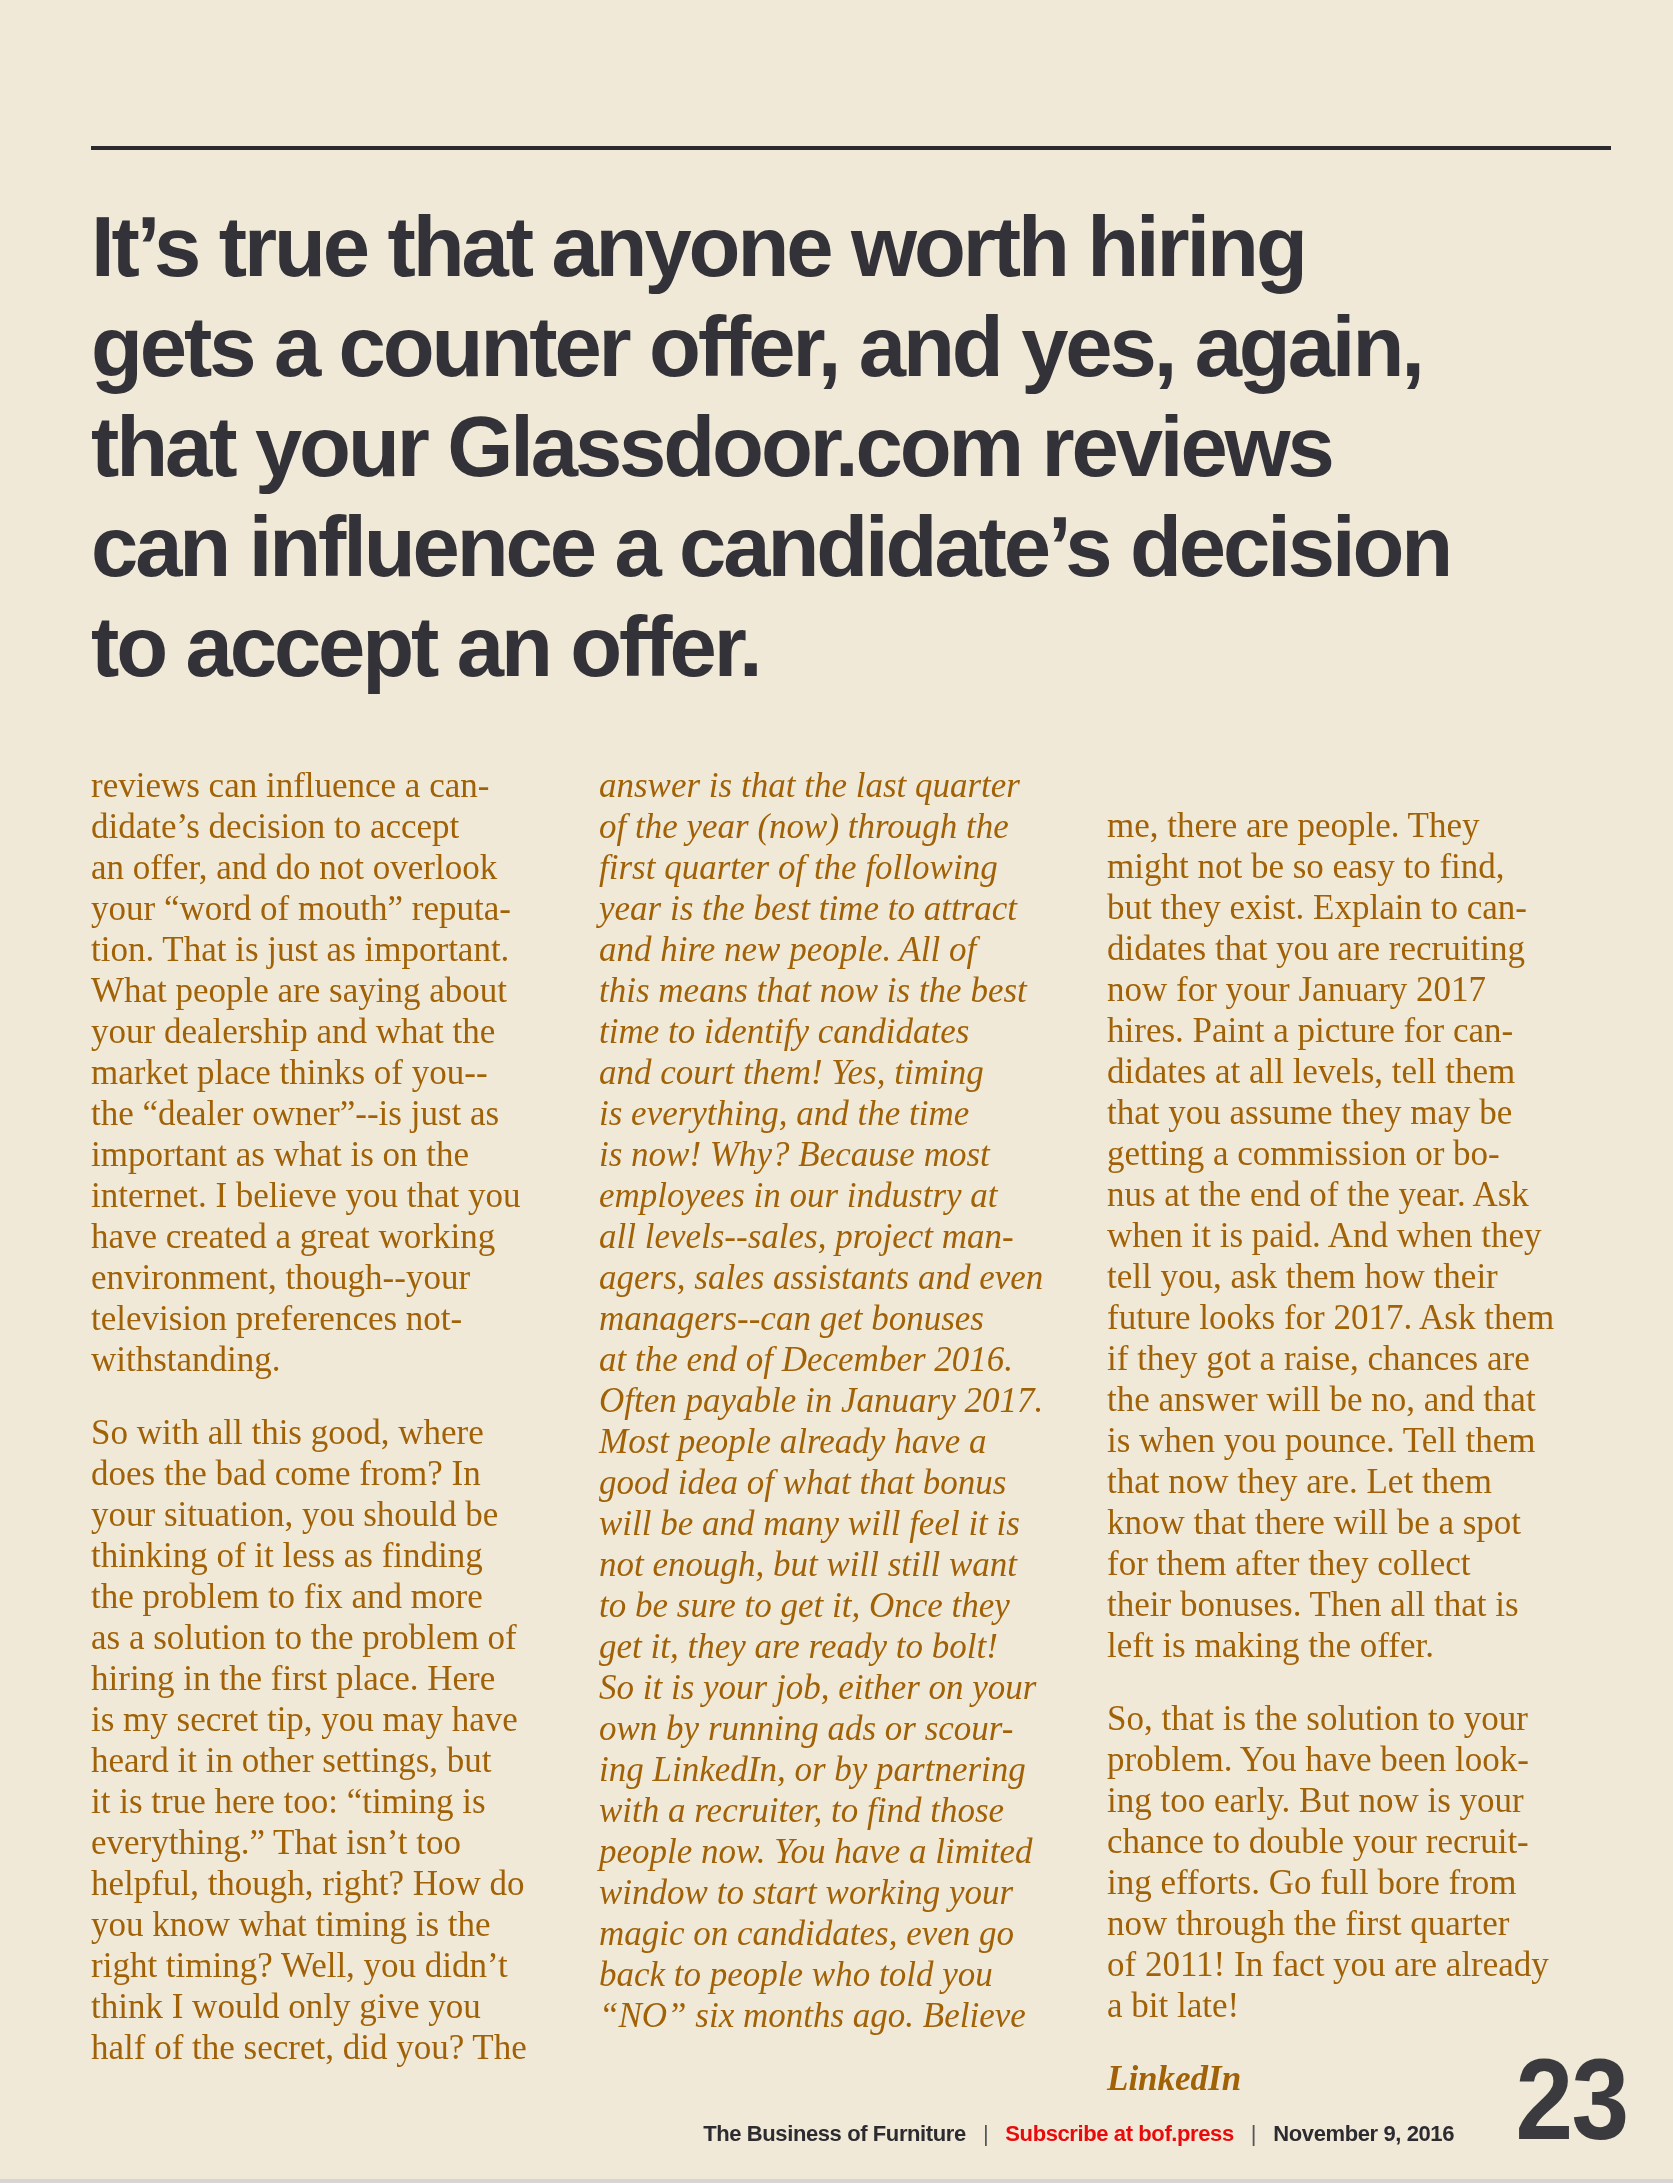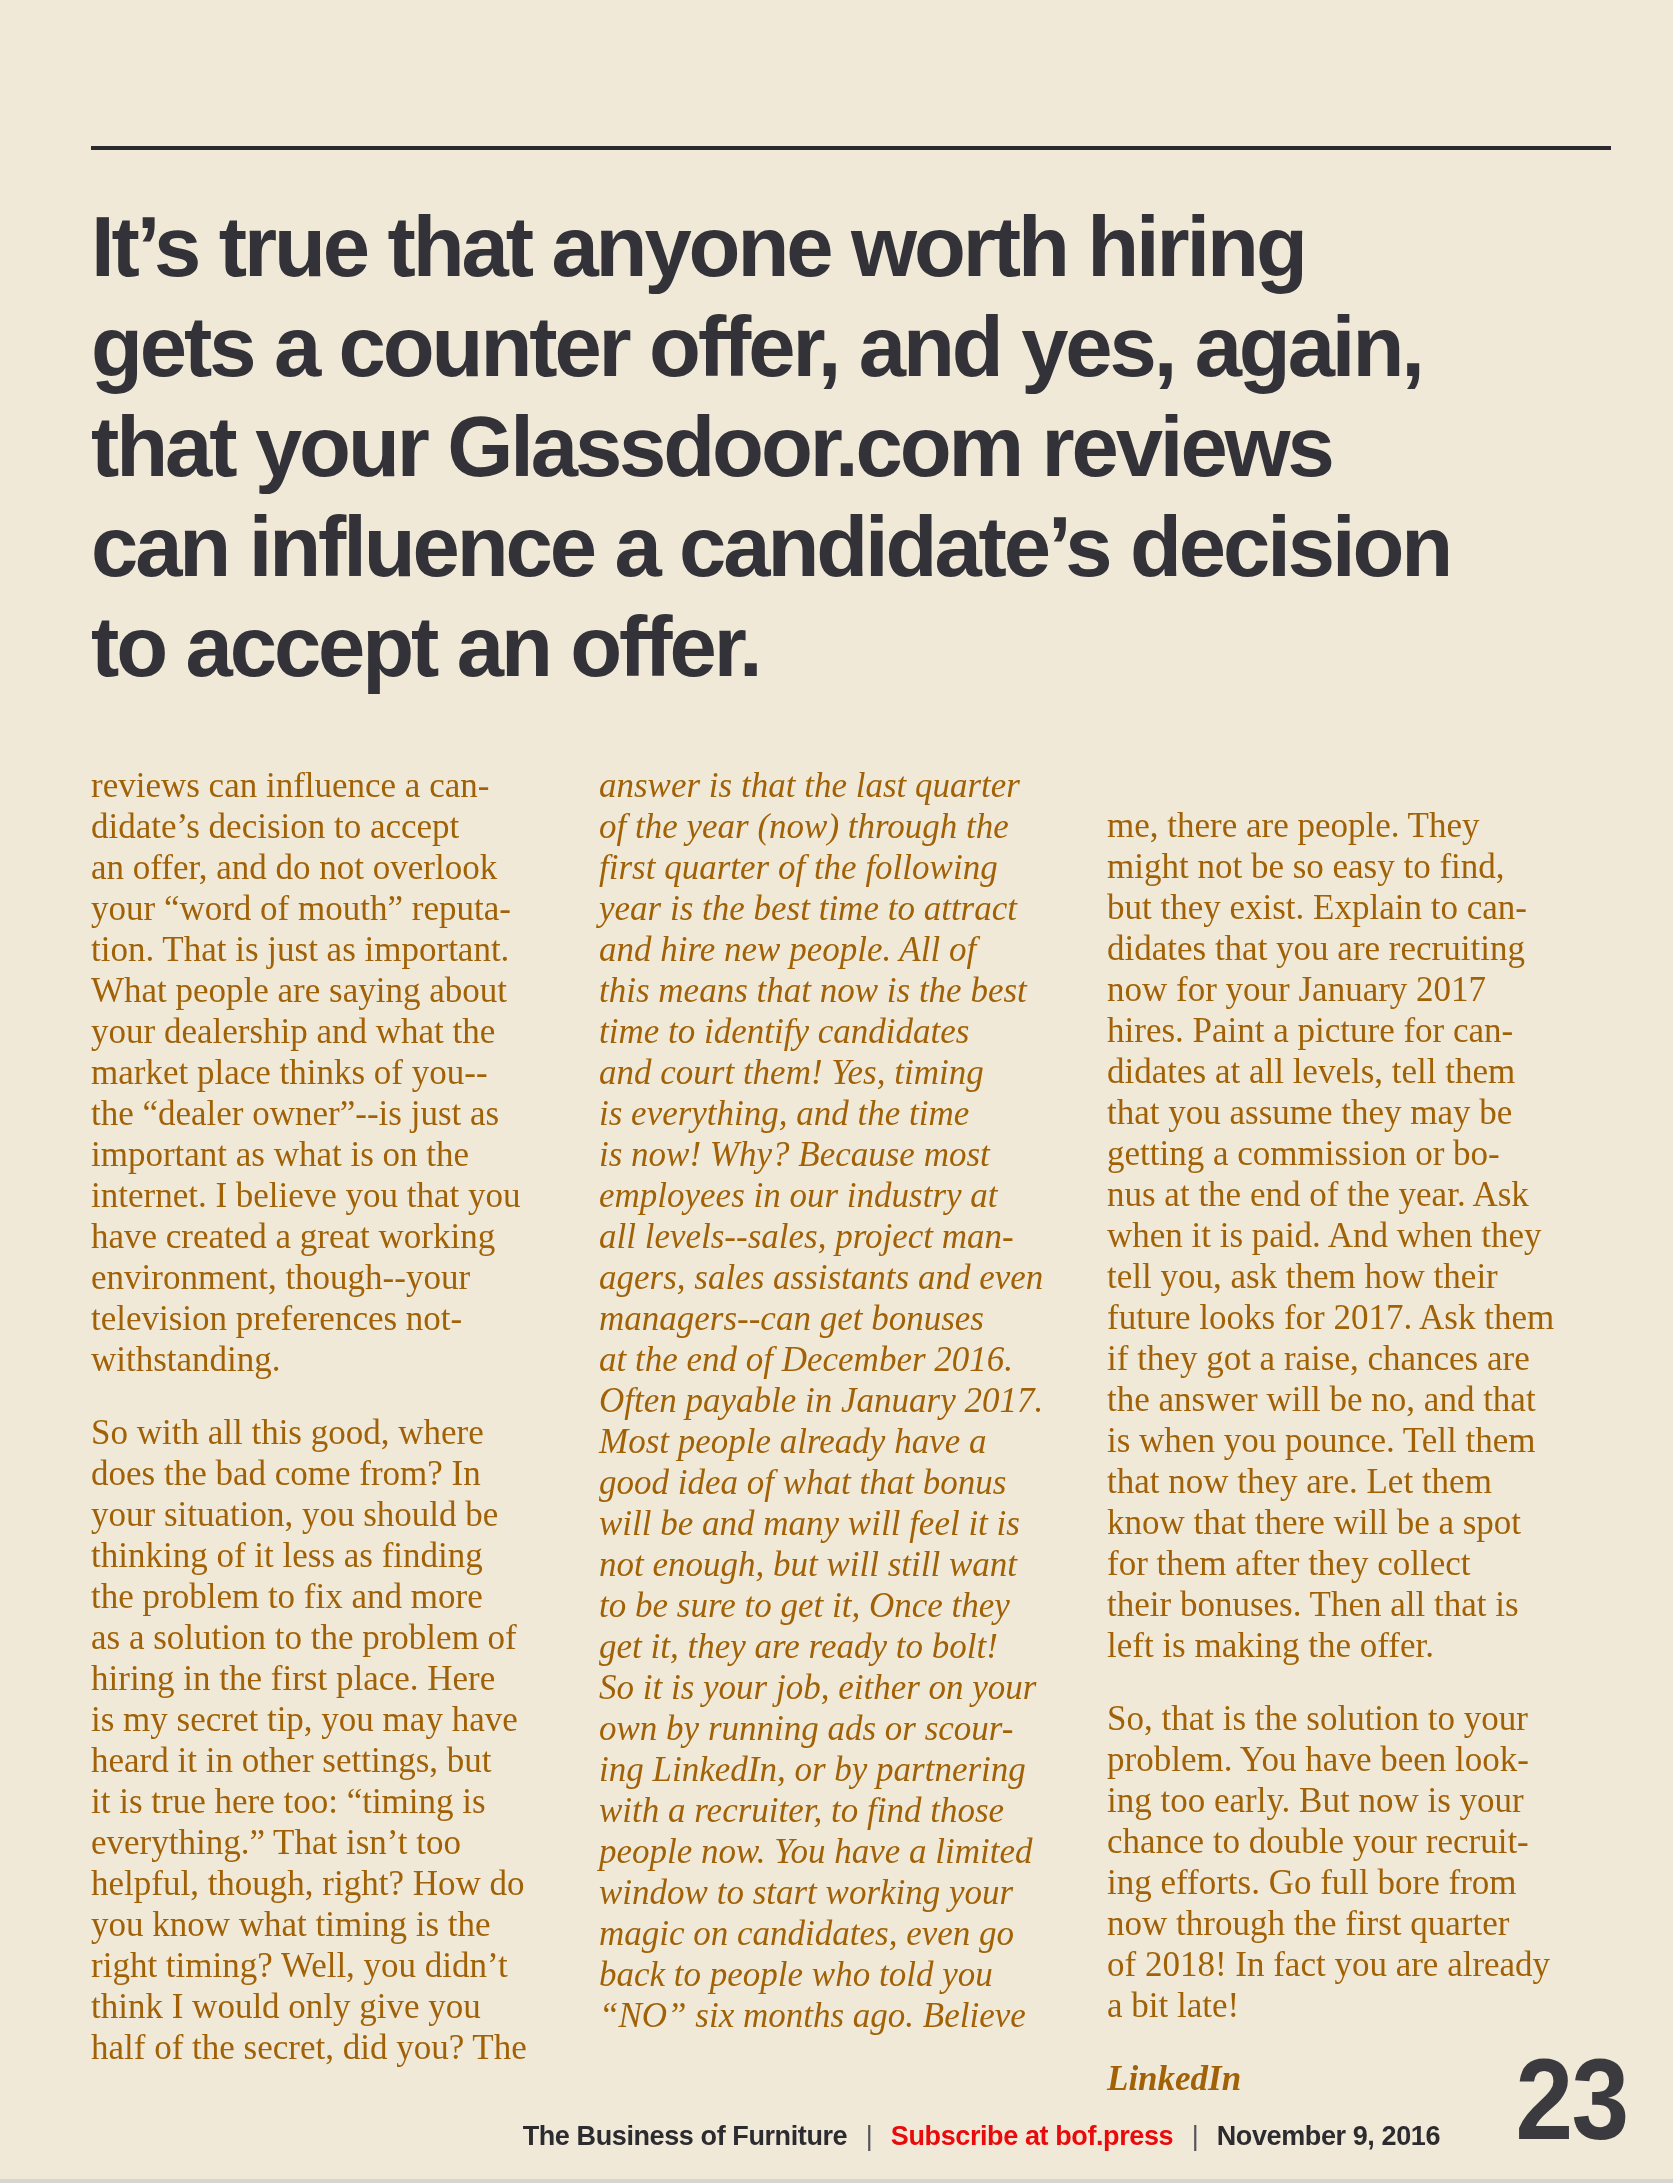--- a/index.html
+++ b/index.html
@@ -49,24 +49,24 @@
   .col3 { left: 1107px; margin-top: 40px; }
 
   .signature {
     font-weight: bold;
     font-style: italic;
   }
 
   .footer {
     position: absolute;
     top: 2121px;
-    right: 233px;
+    right: 219px;
     font-family: "Liberation Sans", sans-serif;
     font-weight: bold;
-    font-size: 27px;
+    font-size: 22px;
     letter-spacing: -0.4px;
     color: #2c2b30;
     white-space: nowrap;
   }
   .footer .sep {
     color: #55545a;
     font-weight: normal;
     margin: 0 11.4px;
   }
   .footer .subscribe { color: #e90b0b; }
@@ -194,21 +194,21 @@
 know that there will be a spot
 for them after they collect
 their bonuses. Then all that is
 left is making the offer.</p>
     <p>So, that is the solution to your
 problem. You have been look-
 ing too early. But now is your
 chance to double your recruit-
 ing efforts. Go full bore from
 now through the first quarter
-of 2018! In fact you are already
+of 2011! In fact you are already
 a bit late!</p>
     <p class="signature">LinkedIn</p>
   </div>
 
   <div class="footer">
     <span>The Business of Furniture</span>
     <span class="sep">|</span>
     <span class="subscribe">Subscribe at bof.press</span>
     <span class="sep">|</span>
     <span>November 9, 2016</span>

